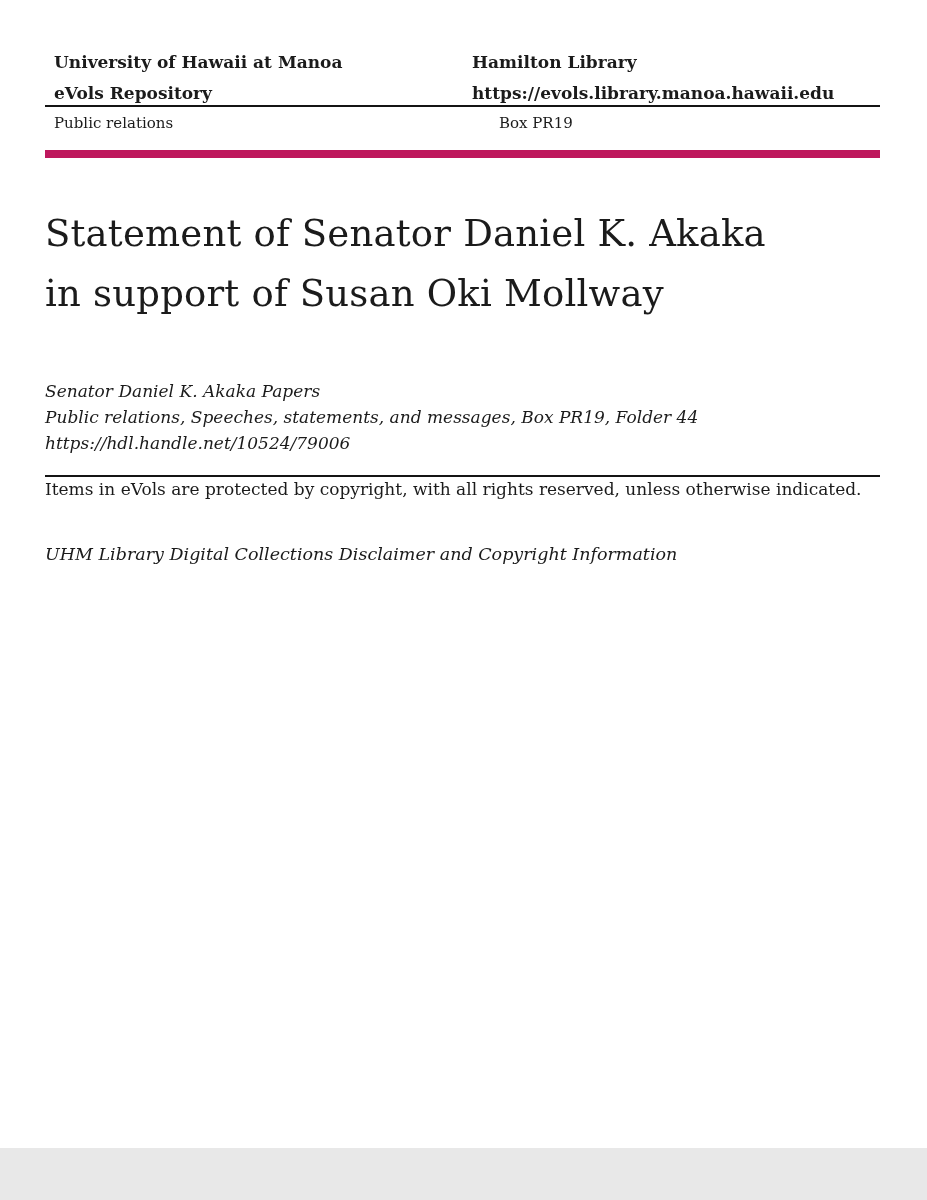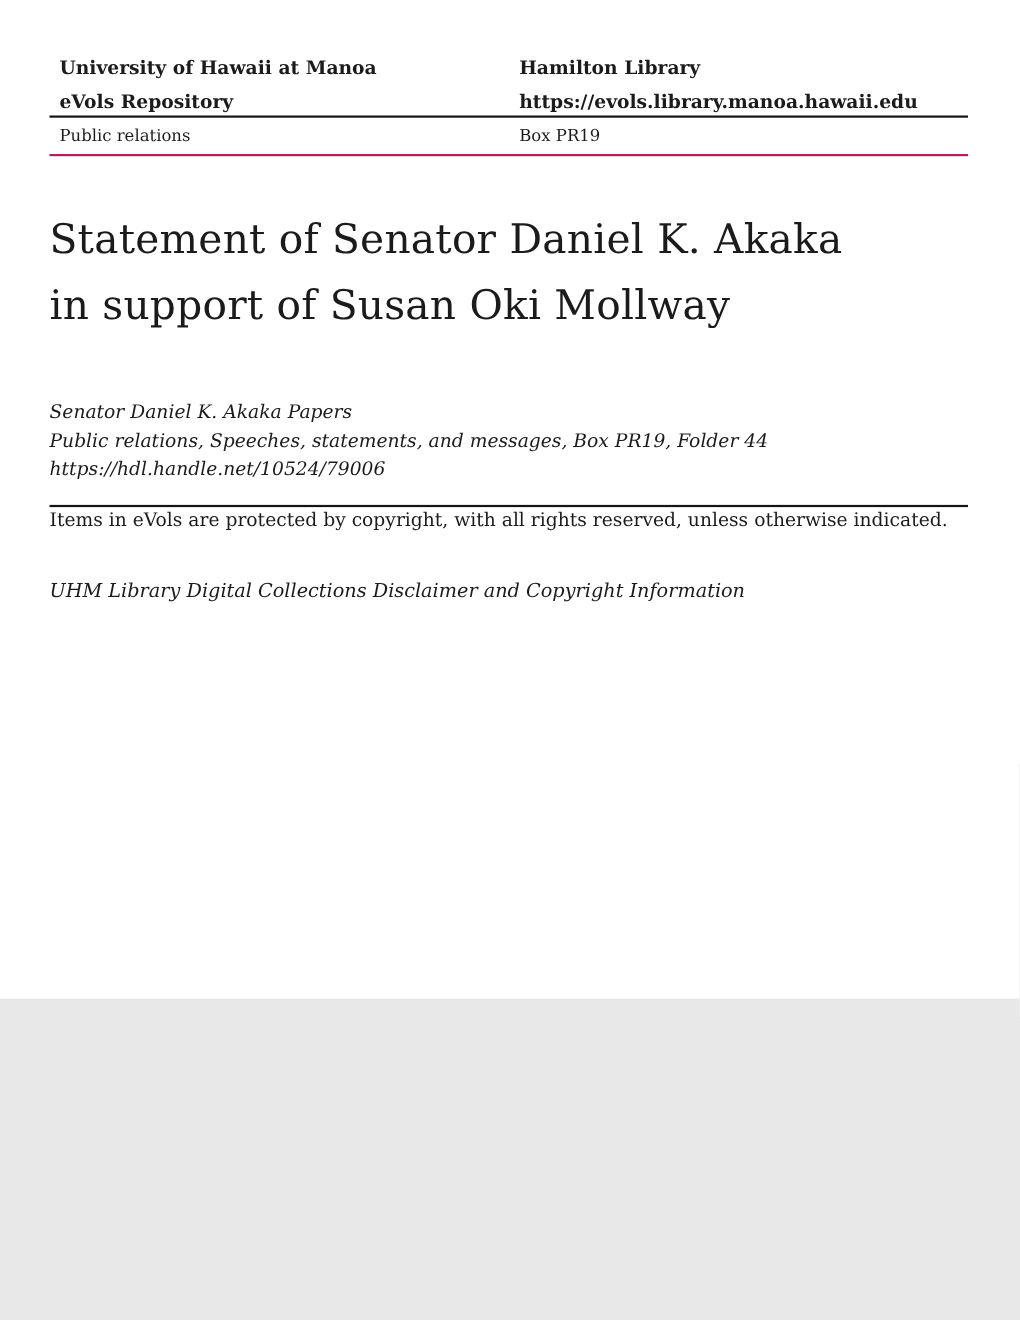--- a/index.html
+++ b/index.html
@@ -1,20 +1,20 @@
 <!DOCTYPE html>
 <html><head>
 <meta charset="utf-8">
 <style>
   * { margin: 0; padding: 0; box-sizing: border-box; }
   html, body { background: #e8e8e8; }
   .page {
     position: relative;
     width: 927px;
-    height: 908px;
+    height: 1148px;
     margin: 0 auto;
     background: #ffffff;
     color: #1b1b1b;
     font-family: "DejaVu Serif", "Liberation Serif", serif;
     padding: 50px 47px 0 45px;
     overflow: hidden;
   }
   
   .hdr-row {
     display: grid;
@@ -25,22 +25,23 @@
     font-weight: bold;
     font-size: 17px;
     line-height: 24px;
   }
   .hdr-row2 { margin-top: 7px; }
   .hdr-rule-thick { border-bottom: 2.5px solid #141414; }
   .hdr-row3 {
     font-size: 15px;
     line-height: 19px;
     padding-top: 7px;
-    padding-bottom: 7px;
-    border-bottom: 2px solid #be185d;
+    padding-bottom: 17px;
+    border-bottom: 8px solid #be185d;
+    gap: 27px;
   }
   a.plain-link { color: inherit; text-decoration: none; }
   
   .doc-title {
     margin-top: 46px;
     font-size: 37px;
     font-weight: normal;
     line-height: 60px;
     letter-spacing: 0.2px;
   }

